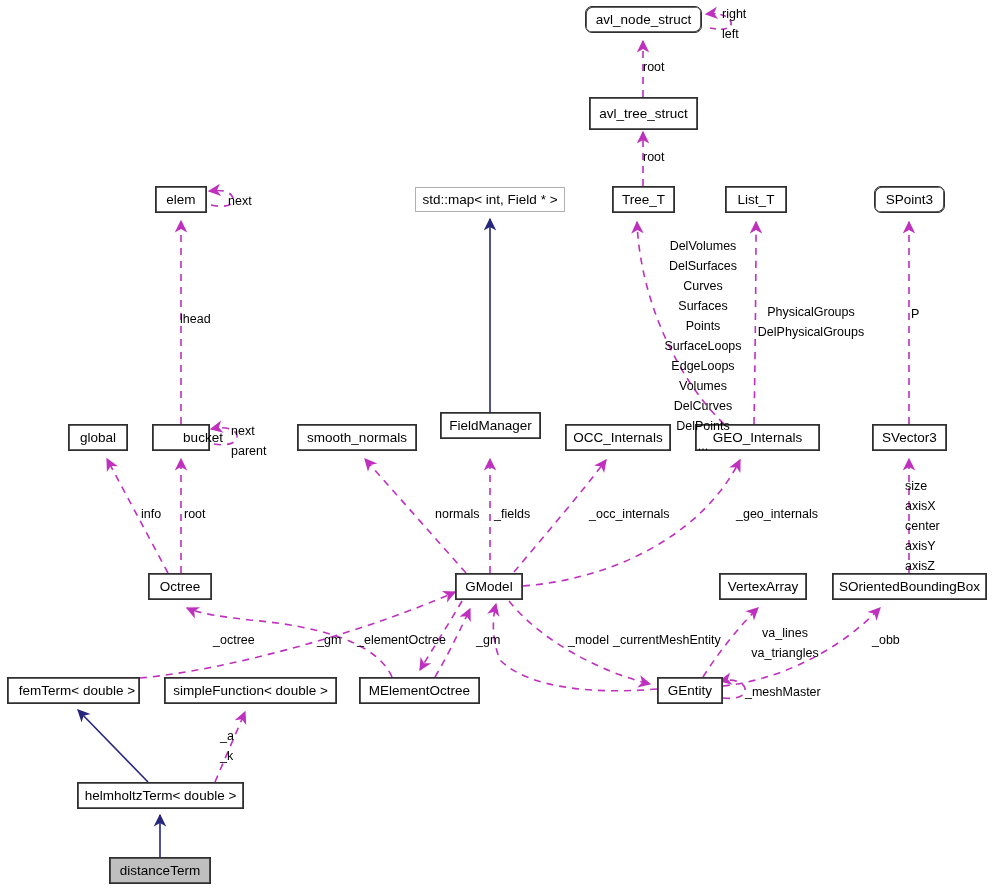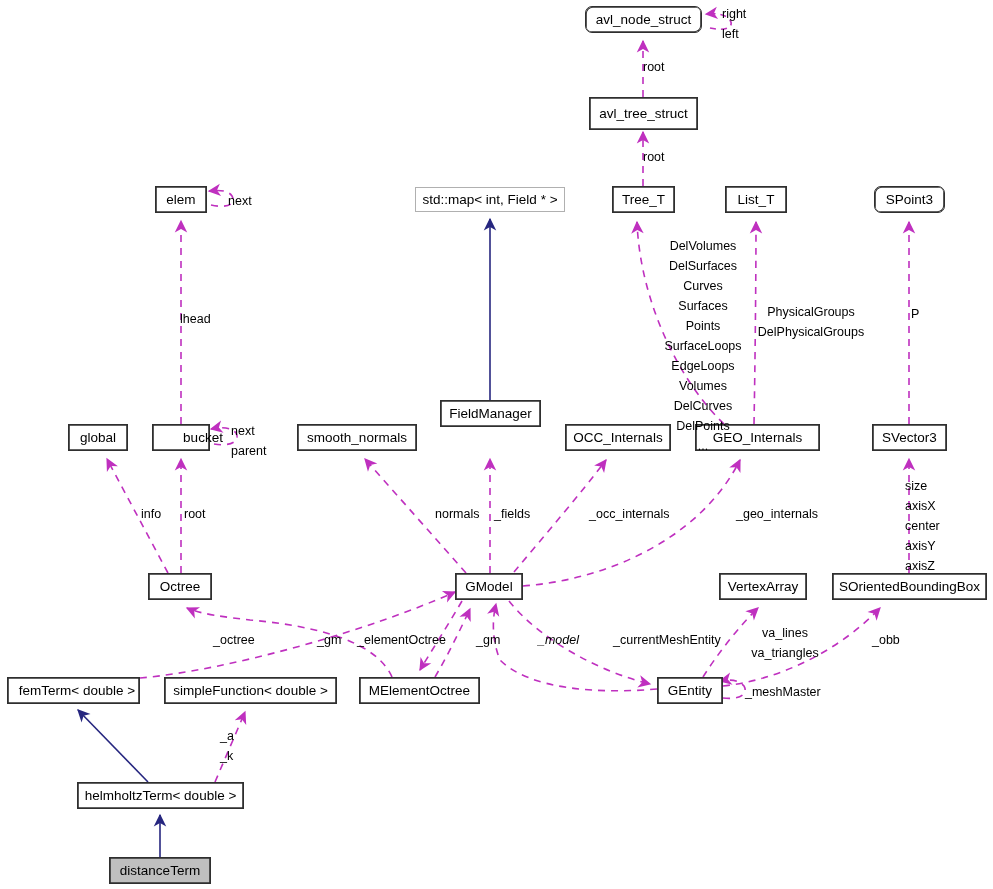--- a/index.html
+++ b/index.html
@@ -97,21 +97,21 @@
   <div class="node thick" style="left:589px;top:97px;width:109px;height:33px;">avl_tree_struct</div>
   <div class="node thick" style="left:155px;top:186px;width:52px;height:27px;">elem</div>
   <div class="node ext" style="left:415px;top:187px;width:150px;height:25px;">std::map&lt; int, Field * &gt;</div>
   <div class="node thick" style="left:612px;top:186px;width:63px;height:27px;">Tree_T</div>
   <div class="node thick" style="left:725px;top:186px;width:62px;height:27px;">List_T</div>
   <div class="node thick" style="left:874px;top:186px;width:71px;height:27px;border-radius:7px;">SPoint3</div>
 
   <div class="node thick" style="left:68px;top:424px;width:60px;height:27px;">global</div>
   <div class="node thick" style="left:152px;top:424px;width:58px;height:27px;padding-left:44px;">bucket</div>
   <div class="node thick" style="left:297px;top:424px;width:120px;height:27px;">smooth_normals</div>
-  <div class="node thick" style="left:440px;top:400px;width:101px;height:27px;">FieldManager</div>
+  <div class="node thick" style="left:440px;top:412px;width:101px;height:27px;">FieldManager</div>
   <div class="node thick" style="left:565px;top:424px;width:106px;height:27px;">OCC_Internals</div>
   <div class="node thick" style="left:695px;top:424px;width:125px;height:27px;">GEO_Internals</div>
   <div class="node thick" style="left:872px;top:424px;width:75px;height:27px;">SVector3</div>
 
   <div class="node thick" style="left:148px;top:573px;width:64px;height:27px;">Octree</div>
   <div class="node thick" style="left:455px;top:573px;width:68px;height:27px;">GModel</div>
   <div class="node thick" style="left:719px;top:573px;width:88px;height:27px;">VertexArray</div>
   <div class="node thick" style="left:832px;top:573px;width:155px;height:27px;">SOrientedBoundingBox</div>
 
   <div class="node thick" style="left:7px;top:677px;width:133px;height:27px;padding-left:7px;">femTerm&lt; double &gt;</div>
@@ -152,21 +152,21 @@
   <div class="elabel l" style="left:736px;top:504px;">_geo_internals</div>
   <div class="elabel l" style="left:905px;top:476px;">size
 axisX
 center
 axisY
 axisZ</div>
   <div class="elabel l" style="left:213px;top:630px;">_octree</div>
   <div class="elabel l" style="left:317px;top:630px;">_gm</div>
   <div class="elabel l" style="left:357px;top:630px;">_elementOctree</div>
   <div class="elabel l" style="left:476px;top:630px;">_gm</div>
-  <div class="elabel l" style="left:538px;top:630px;font-style:italic;">_model</div>
+  <div class="elabel l" style="left:568px;top:630px;">_model</div>
   <div class="elabel l" style="left:613px;top:630px;">_currentMeshEntity</div>
   <div class="elabel" style="left:742px;top:623px;width:86px;">va_lines
 va_triangles</div>
   <div class="elabel l" style="left:872px;top:630px;">_obb</div>
   <div class="elabel l" style="left:745px;top:682px;">_meshMaster</div>
   <div class="elabel l" style="left:220px;top:726px;">_a
 _k</div>
 
 </div>
 

